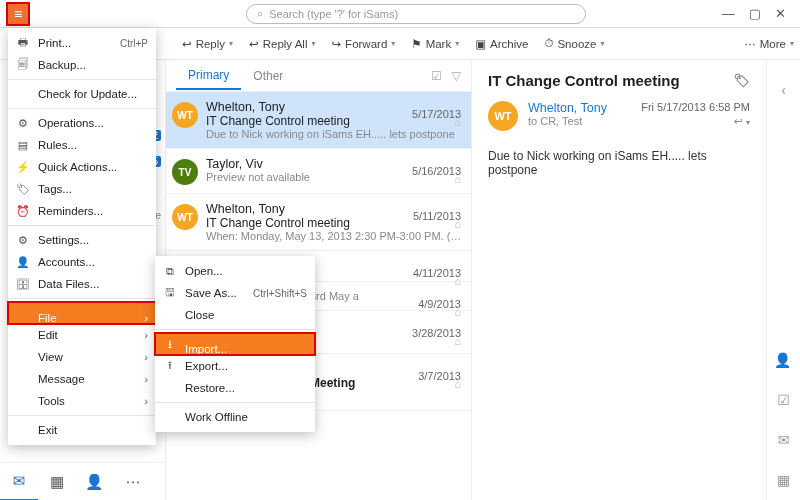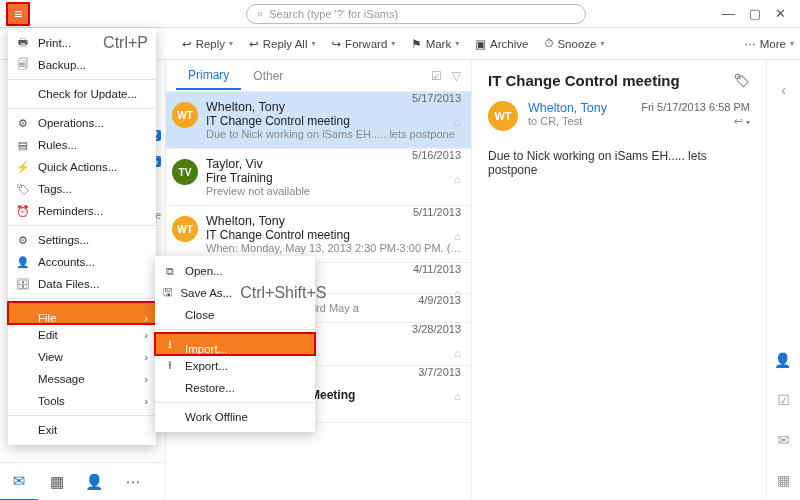--- a/index.html
+++ b/index.html
@@ -35,21 +35,21 @@
 .erow.sel { background:#cfe4fb; }
 .avatar { width:26px; height:26px; border-radius:50%; display:flex; align-items:center; justify-content:center; font-size:10px; font-weight:600; color:#fff; margin-top:2px; }
 .c-wt { background:#f5a623; }
 .c-tv { background:#4d7c0f; }
 .c-tl { background:#f5a623; }
 .einfo { flex:1; min-width:0; }
 .ename { font-size:12.5px; color:#222; }
 .esubj { font-size:12px; color:#222; font-weight:600; }
 .esubj.norm { font-weight:400; }
 .eprev { font-size:11px; color:#888; white-space:nowrap; overflow:hidden; text-overflow:ellipsis; }
-.edate { font-size:11px; color:#666; position:absolute; right:10px; top:0; }
+.edate { font-size:11px; color:#666; position:absolute; right:10px; top:16px; }
 .eflag { position:absolute; right:10px; top:24px; color:#bbb; font-size:11px; }
 .sep { border-bottom:1px solid #f0f0f0; }
 .edot { width:6px;height:6px;border-radius:50%;background:#f5a623;position:absolute;left:-2px;top:16px; }
 
 
 .subjhead { font-size:15px; font-weight:600; color:#222; margin-bottom:12px; display:flex; align-items:center; }
 .headerrow { display:flex; gap:10px; margin-bottom:18px; }
 .bigav { width:30px; height:30px; border-radius:50%; display:flex; align-items:center; justify-content:center; font-size:11px; font-weight:600; color:#fff; background:#f5a623; }
 .from { color:#1976d2; font-size:12.5px; }
 .torow { color:#888; font-size:11px; }
@@ -59,21 +59,21 @@
 
 .bottombar { position:absolute; bottom:0; left:0; height:38px; width:166px; border-top:1px solid #eee; display:flex; align-items:center; }
 .bicon { width:38px; height:38px; display:flex; align-items:center; justify-content:center; color:#555; font-size:15px; }
 .bicon.active { color:#1976d2; border-bottom:2px solid #1976d2; }
 
 
 .menu1 { position:absolute; left:8px; top:28px; width:148px; background:#fff; box-shadow:0 3px 12px rgba(0,0,0,.25); z-index:20; padding:4px 0; }
 .menu2 { position:absolute; left:155px; top:256px; width:160px; background:#fff; box-shadow:0 3px 12px rgba(0,0,0,.25); z-index:21; padding:4px 0; }
 .mrow { display:flex; align-items:center; height:22px; padding:0 8px; font-size:11.5px; color:#222; gap:8px; white-space:nowrap; }
 .mrow .micon { width:14px; text-align:center; color:#555; font-size:11px; }
-.mrow .macc { margin-left:auto; color:#666; font-size:16px; }
+.mrow .macc { margin-left:auto; color:#666; font-size:10px; }
 .mrow.arrow::after { content:"›"; margin-left:auto; color:#666; }
 .msep { height:1px; background:#e5e5e5; margin:3px 0; }
 .mrow.hot { background:#f57c1f; color:#fff; }
 .mrow.hot .micon, .mrow.hot::after { color:#fff; }
 .boxred { outline:2px solid #d00; outline-offset:-1px;align-items:flex-end; }
 
 .sidestrip .sicon { width:34px; height:40px; display:flex; align-items:center; justify-content:center; color:#999; font-size:14px; }
 .sidestrip .sicon.active { color:#4aa0ff; }
 .sidestrip .chevmid { height:60px; }
 </style>
@@ -135,21 +135,20 @@
      <div class="esubj norm">IT Change Control meeting</div>
      <div class="eprev">Due to Nick working on iSams EH..... lets postpone</div>
    </div>
    <div class="edate">5/17/2013</div>
    <div class="eflag">⌂</div>
         </div>
         <div class="erow sep">
           <div class="avatar c-tv">TV</div>
    <div class="einfo">
      <div class="ename">Taylor, Viv</div>
-     <div class="esubj norm">Fire Training</div>
      <div class="eprev">Preview not available</div>
    </div>
    <div class="edate">5/16/2013</div>
    <div class="eflag">⌂</div>
         </div>
         <div class="erow sep">
           <div class="avatar c-wt">WT</div>
    <div class="einfo">
      <div class="ename">Whelton, Tony</div>
      <div class="esubj norm">IT Change Control meeting</div>

